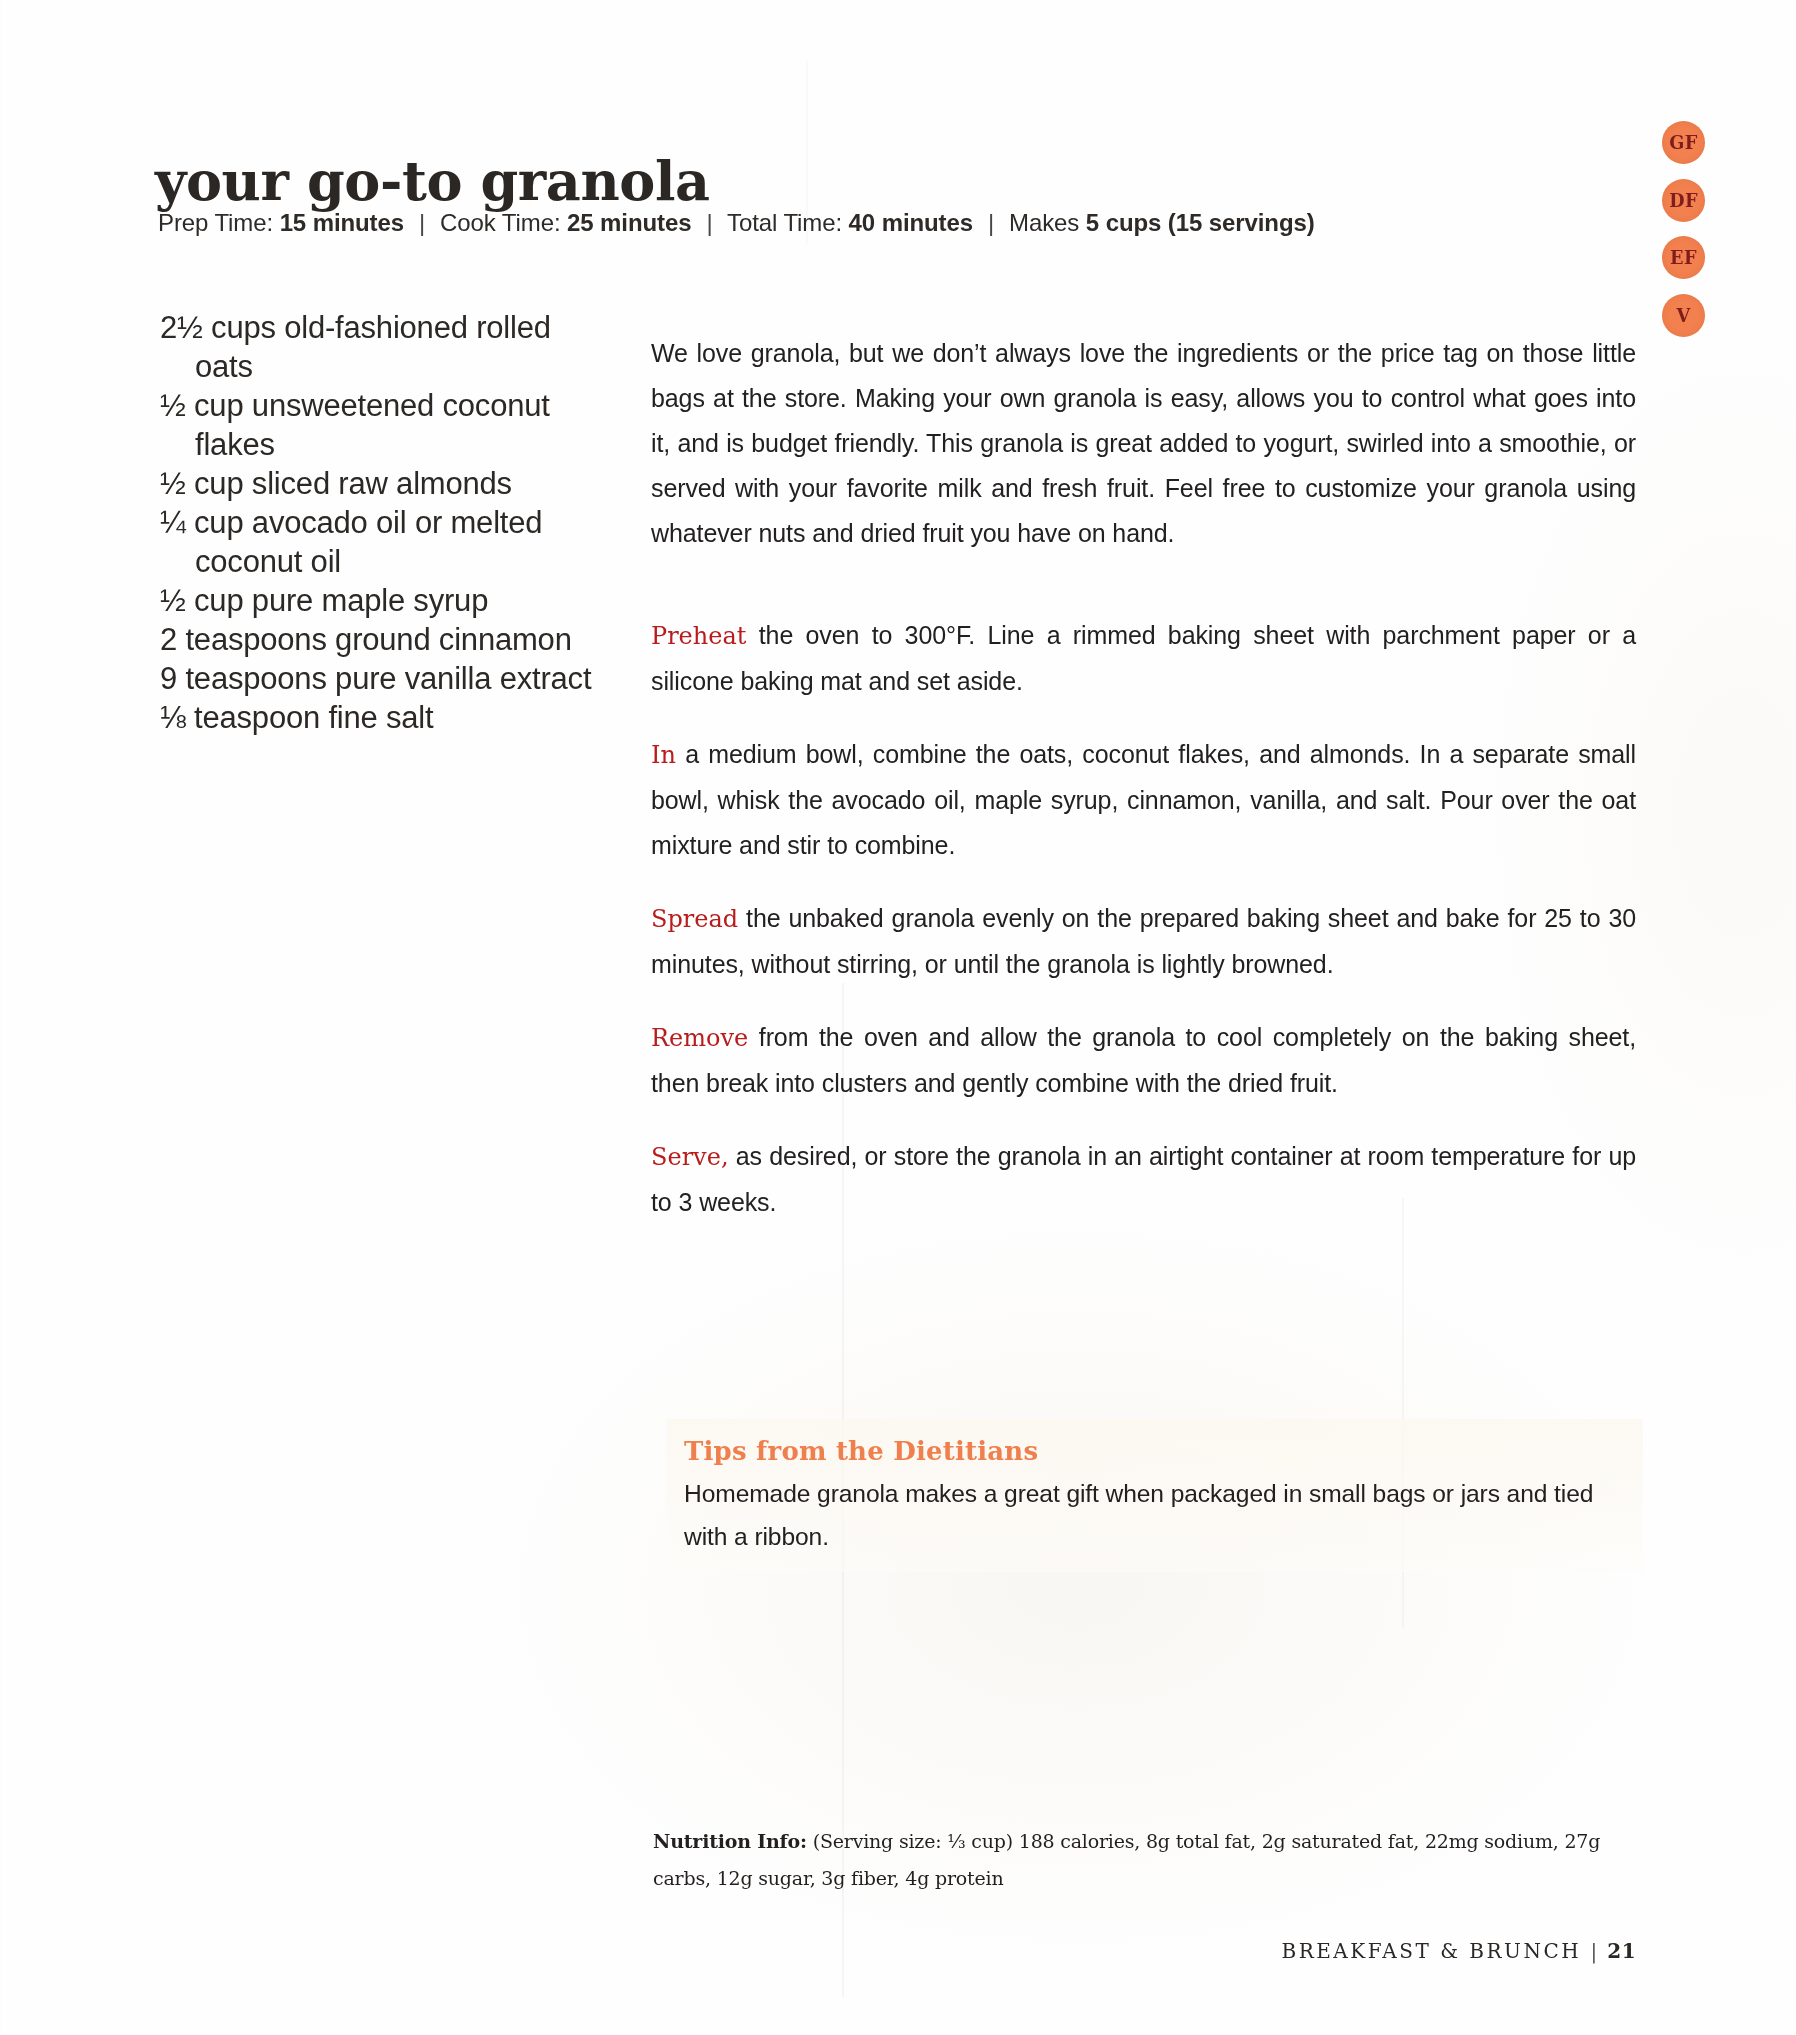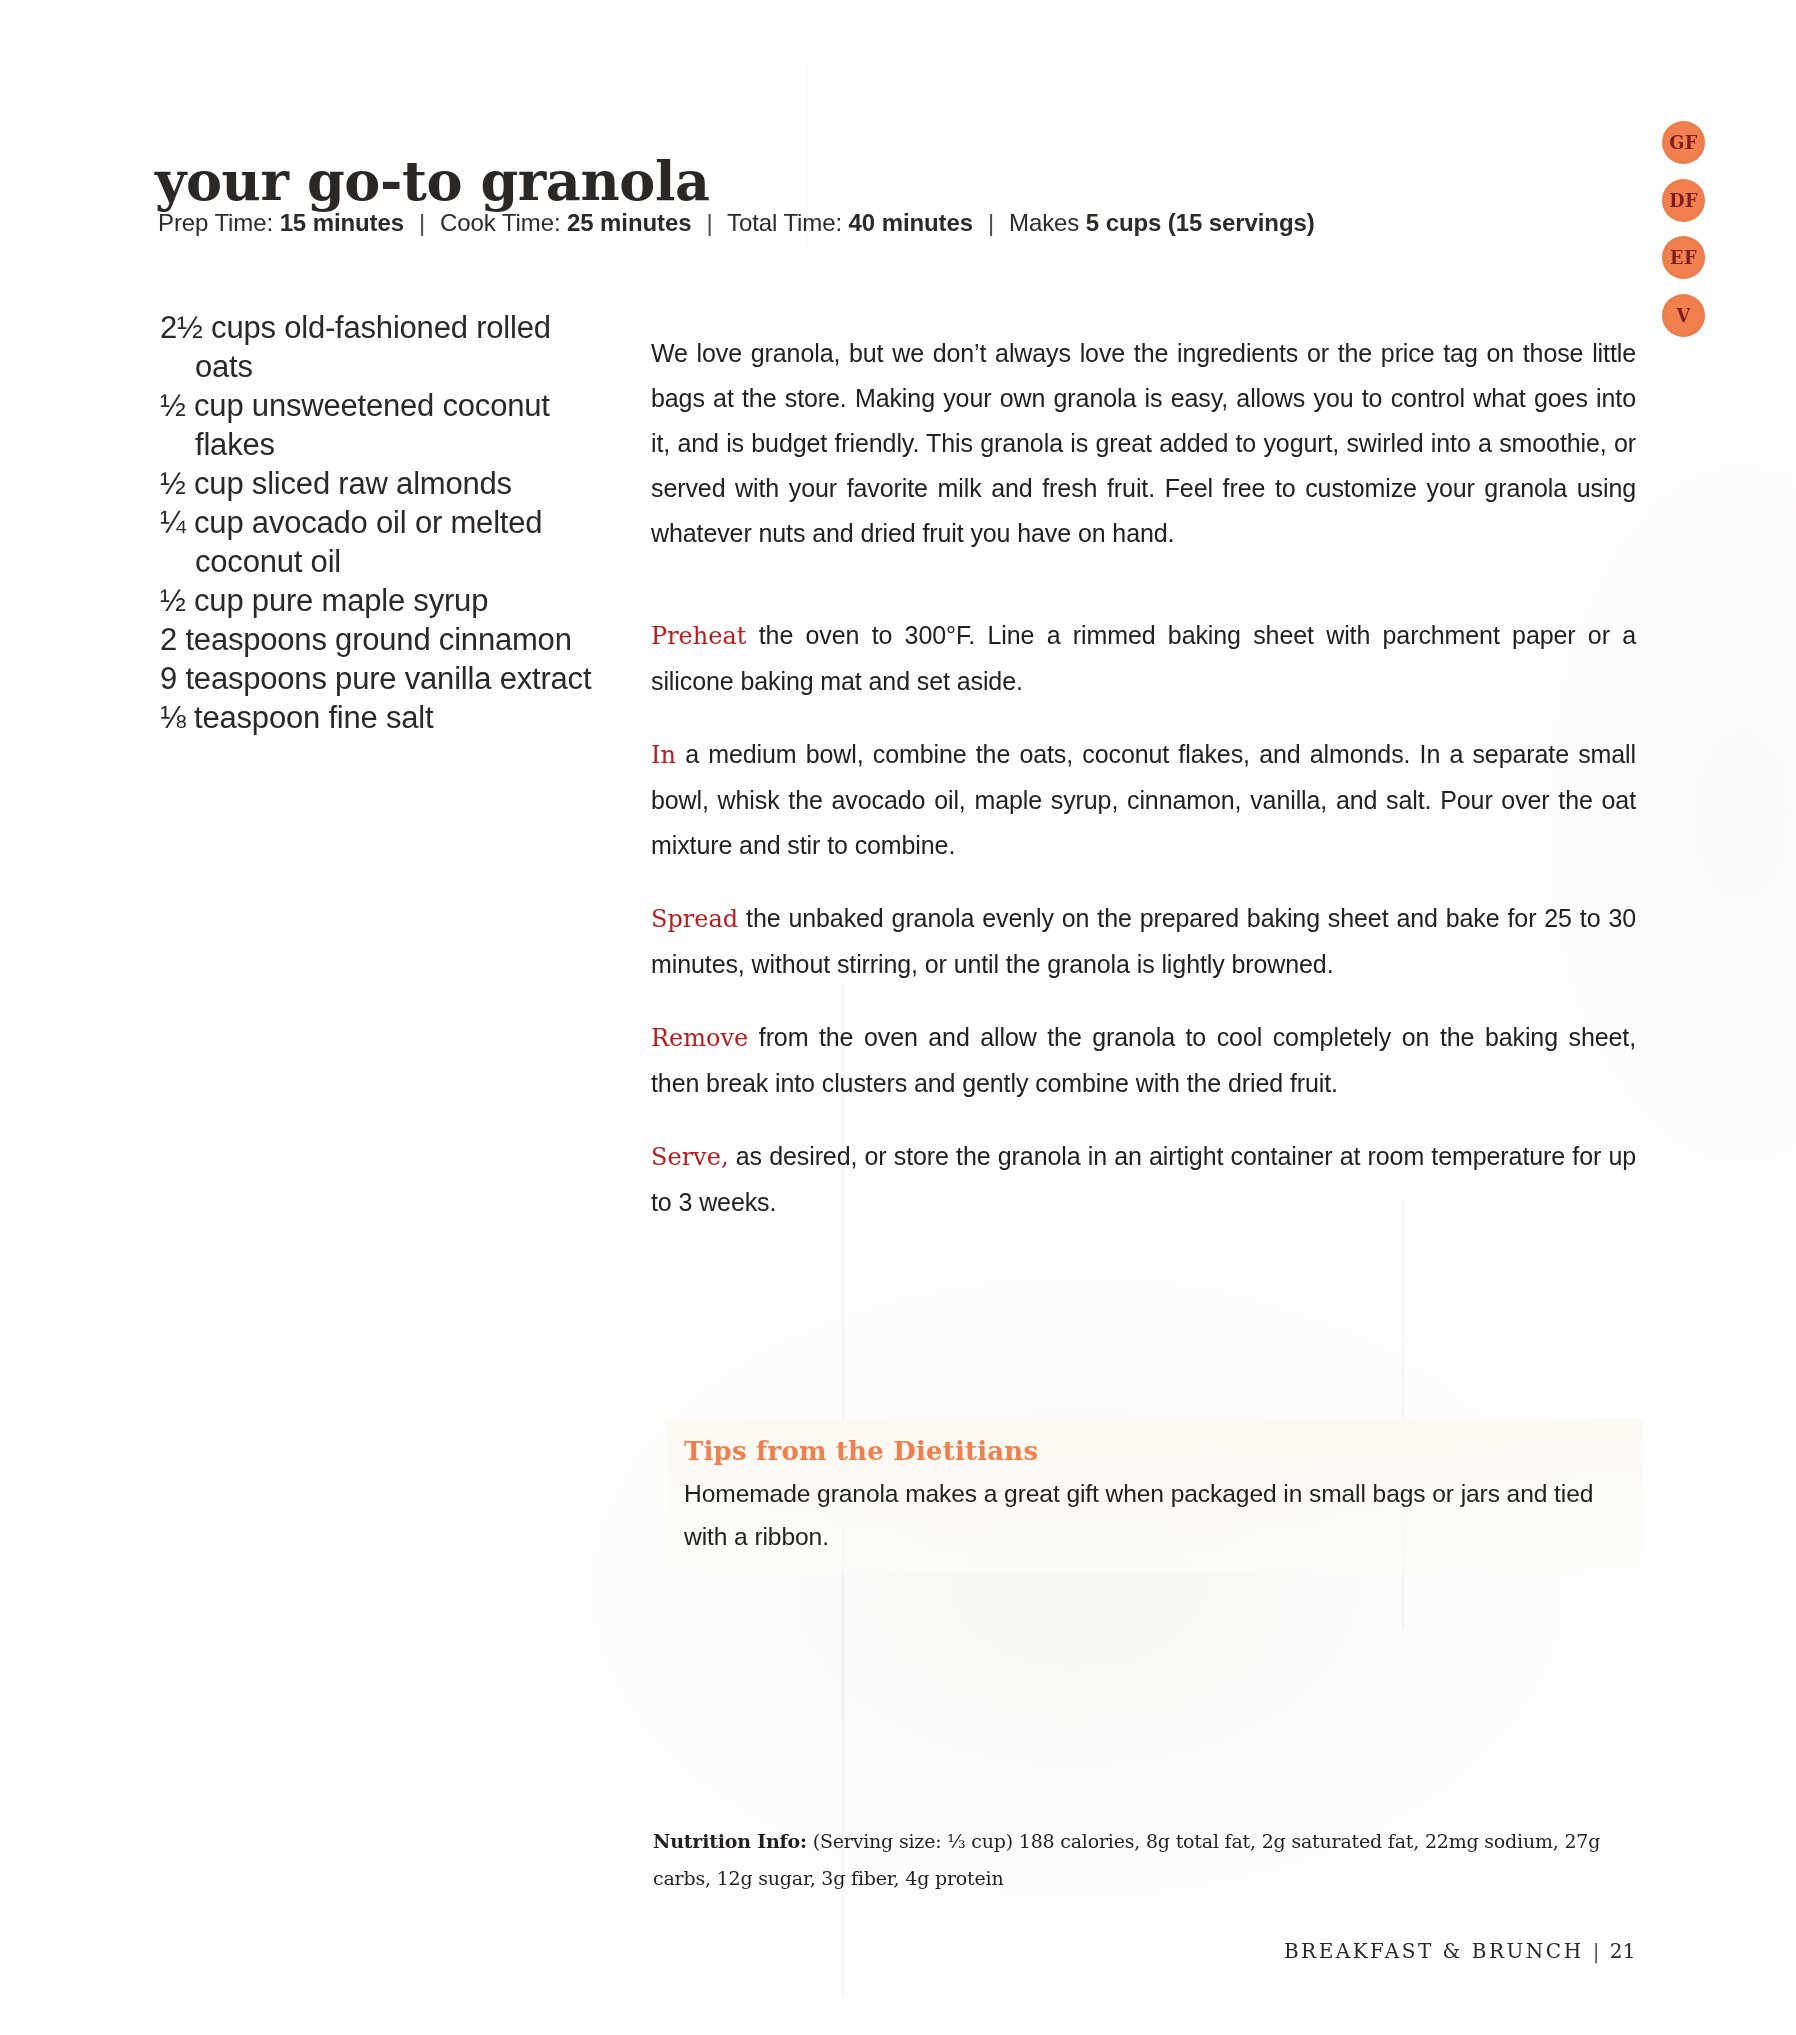--- a/index.html
+++ b/index.html
@@ -193,21 +193,21 @@
     left: 0;
     top: 1939px;
     width: 1636px;
     text-align: right;
     font-family: "DejaVu Serif", serif;
     font-size: 20px;
     letter-spacing: 2.5px;
     color: #2b2724;
   }
   .footer .pipe { padding: 0 7.7px 0 9.2px; font-weight: 300; color: #55504c; }
-  .footer .pageno { font-weight: 400; letter-spacing: 0.4px; }
+  .footer .pageno { font-weight: 700; letter-spacing: 0.4px; }
 </style>
 </head>
 <body>
 
 <div class="page">
 
   <div class="scan-texture"></div>
   <div class="scan-line-a"></div>
   <div class="scan-line-b"></div>
   <div class="scan-line-c"></div>

